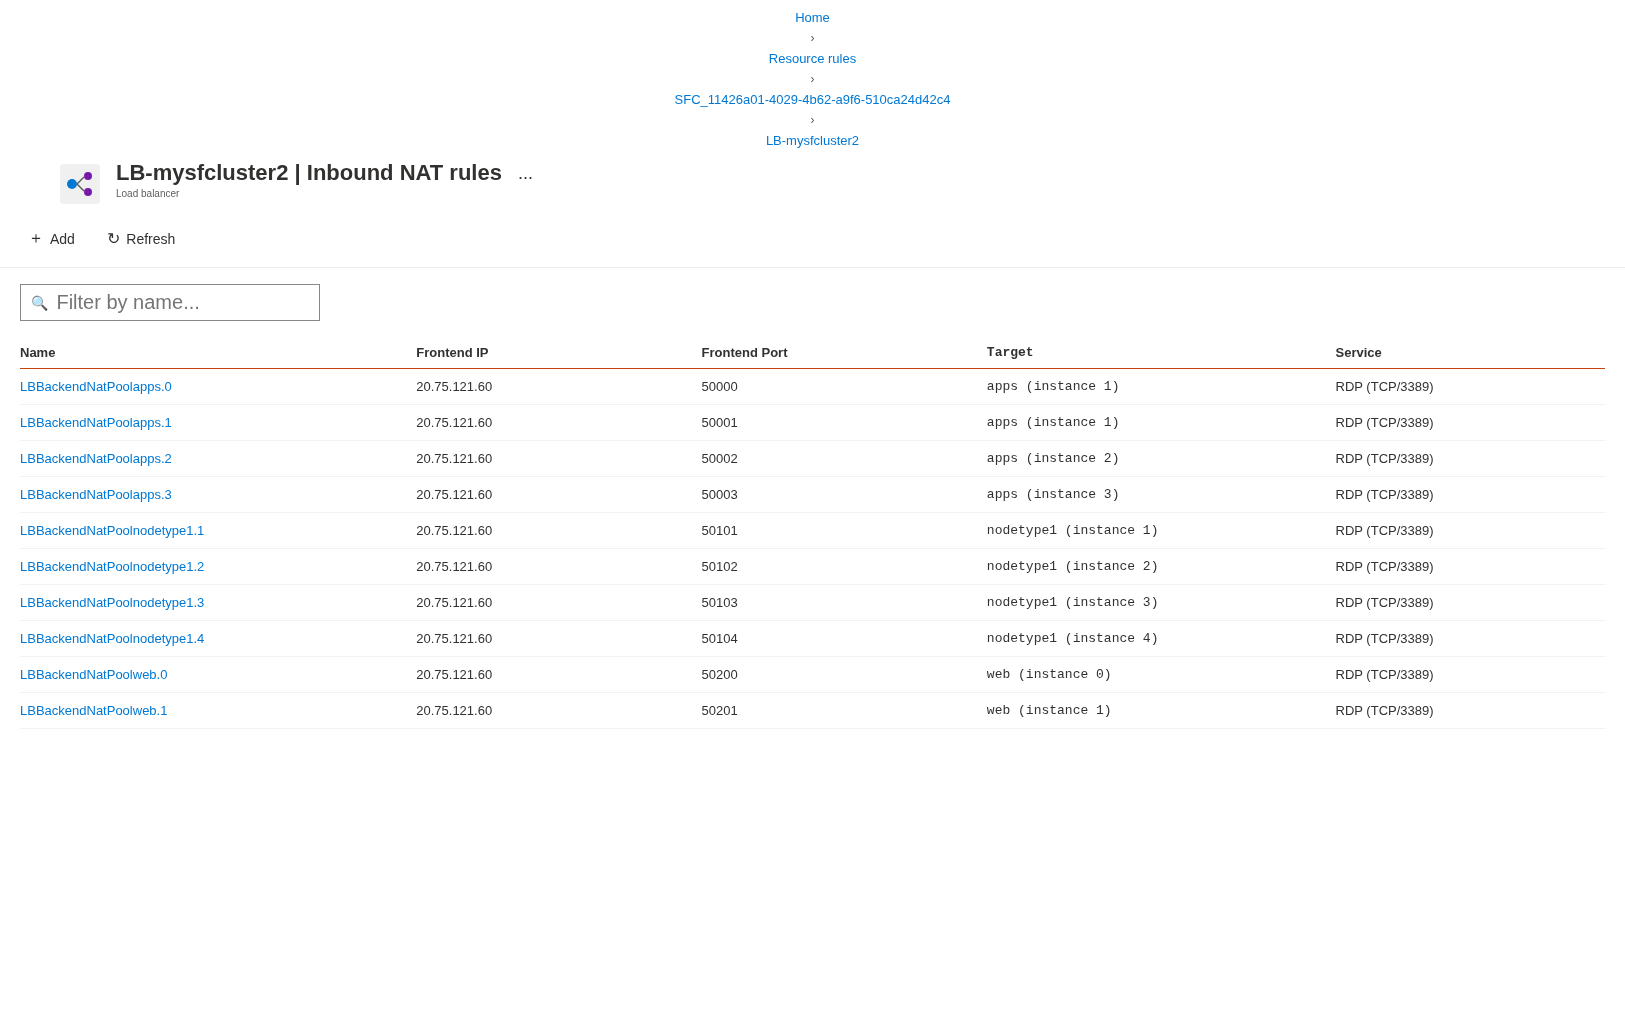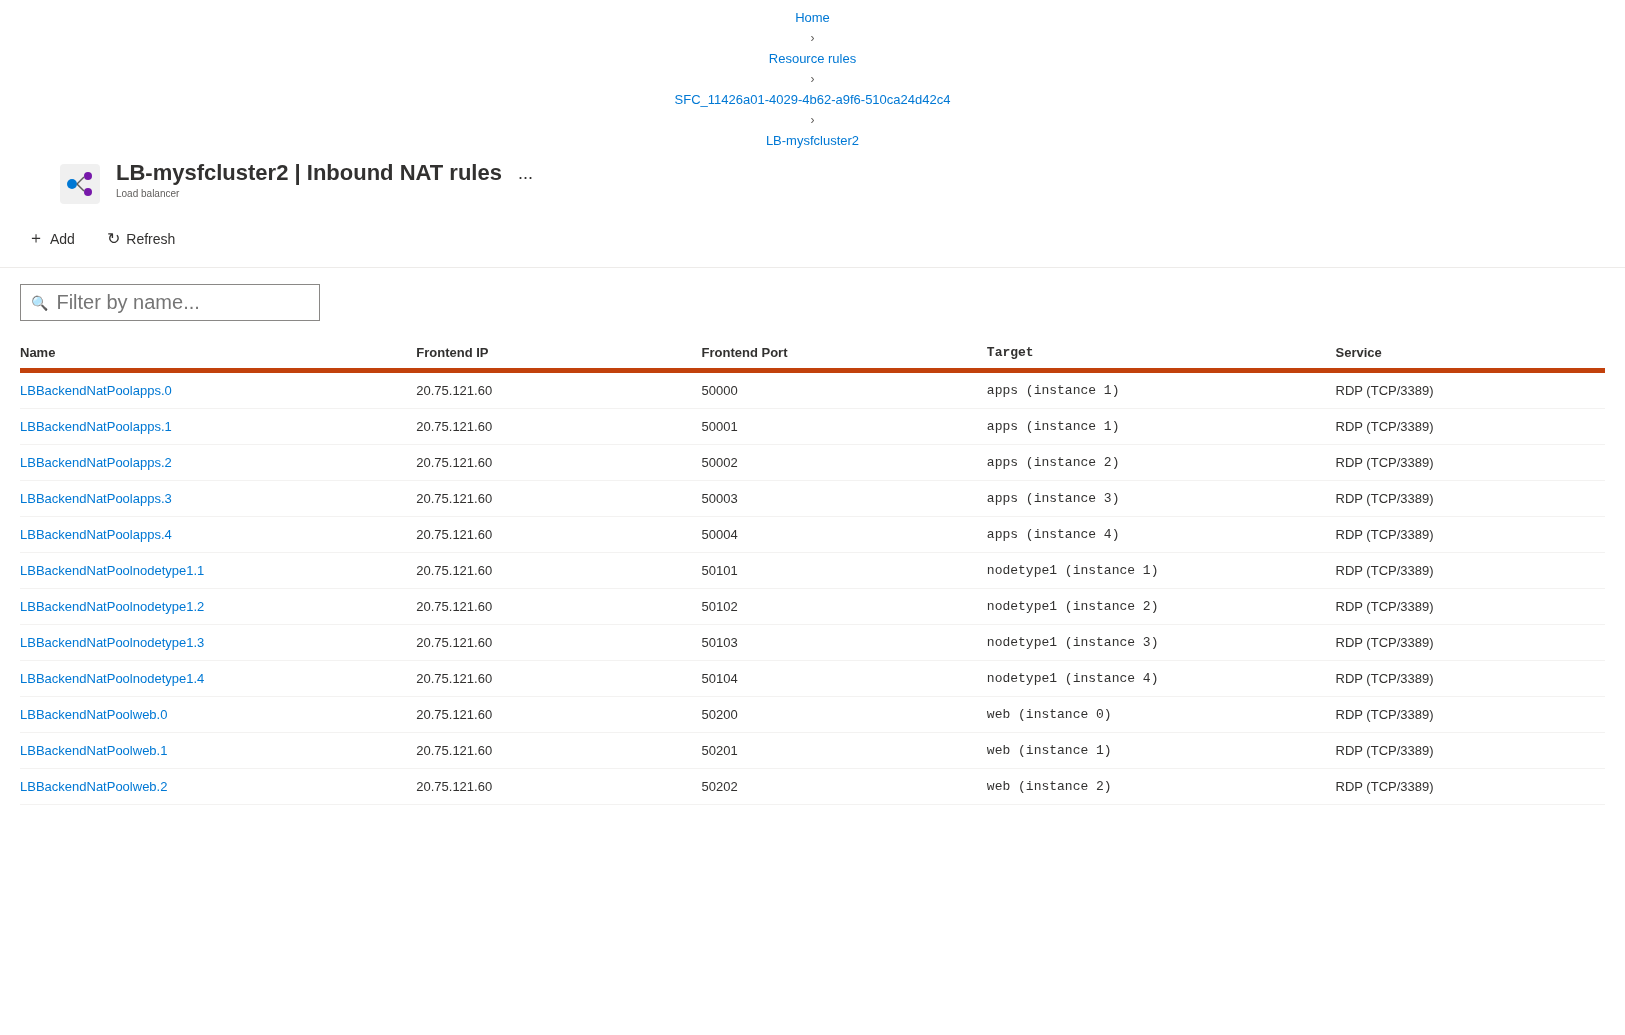--- a/index.html
+++ b/index.html
@@ -111,21 +111,21 @@
       width: 100%;
       background: transparent;
     }
     .filter-icon { color: #605e5c; font-size: 14px; }
 
     table {
       width: 100%;
       border-collapse: collapse;
     }
     thead tr {
-      border-bottom: 5px solid #c2410c;
+      border-bottom: 1px solid #c2410c;
       margin-top: 21px;
     }
     th {
       text-align: left;
       padding: 8px 12px 8px 0;
       font-weight: 600;
       font-size: 13px;
       color: #323130;
     }
     td {
@@ -238,27 +238,20 @@
           <td class="col-service">RDP (TCP/3389)</td>
         </tr>
         <tr>
           <td class="col-name"><a class="link-cell" href="#">LBBackendNatPoolapps.3</a></td>
           <td class="col-frontend-ip">20.75.121.60</td>
           <td class="col-frontend-port">50003</td>
           <td class="col-target">apps (instance 3)</td>
           <td class="col-service">RDP (TCP/3389)</td>
         </tr>
         <tr>
-          <td class="col-name"><a class="link-cell" href="#">LBBackendNatPoolapps.4</a></td>
-          <td class="col-frontend-ip">20.75.121.60</td>
-          <td class="col-frontend-port">50004</td>
-          <td class="col-target">apps (instance 4)</td>
-          <td class="col-service">RDP (TCP/3389)</td>
-        </tr>
-        <tr>
           <td class="col-name"><a class="link-cell" href="#">LBBackendNatPoolnodetype1.1</a></td>
           <td class="col-frontend-ip">20.75.121.60</td>
           <td class="col-frontend-port">50101</td>
           <td class="col-target">nodetype1 (instance 1)</td>
           <td class="col-service">RDP (TCP/3389)</td>
         </tr>
         <tr>
           <td class="col-name"><a class="link-cell" href="#">LBBackendNatPoolnodetype1.2</a></td>
           <td class="col-frontend-ip">20.75.121.60</td>
           <td class="col-frontend-port">50102</td>
@@ -284,24 +277,17 @@
           <td class="col-frontend-ip">20.75.121.60</td>
           <td class="col-frontend-port">50200</td>
           <td class="col-target">web (instance 0)</td>
           <td class="col-service">RDP (TCP/3389)</td>
         </tr>
         <tr>
           <td class="col-name"><a class="link-cell" href="#">LBBackendNatPoolweb.1</a></td>
           <td class="col-frontend-ip">20.75.121.60</td>
           <td class="col-frontend-port">50201</td>
           <td class="col-target">web (instance 1)</td>
-          <td class="col-service">RDP (TCP/3389)</td>
-        </tr>
-        <tr>
-          <td class="col-name"><a class="link-cell" href="#">LBBackendNatPoolweb.2</a></td>
-          <td class="col-frontend-ip">20.75.121.60</td>
-          <td class="col-frontend-port">50202</td>
-          <td class="col-target">web (instance 2)</td>
           <td class="col-service">RDP (TCP/3389)</td>
         </tr>
       </tbody>
   </table>
 </div>
 
 </body></html>

